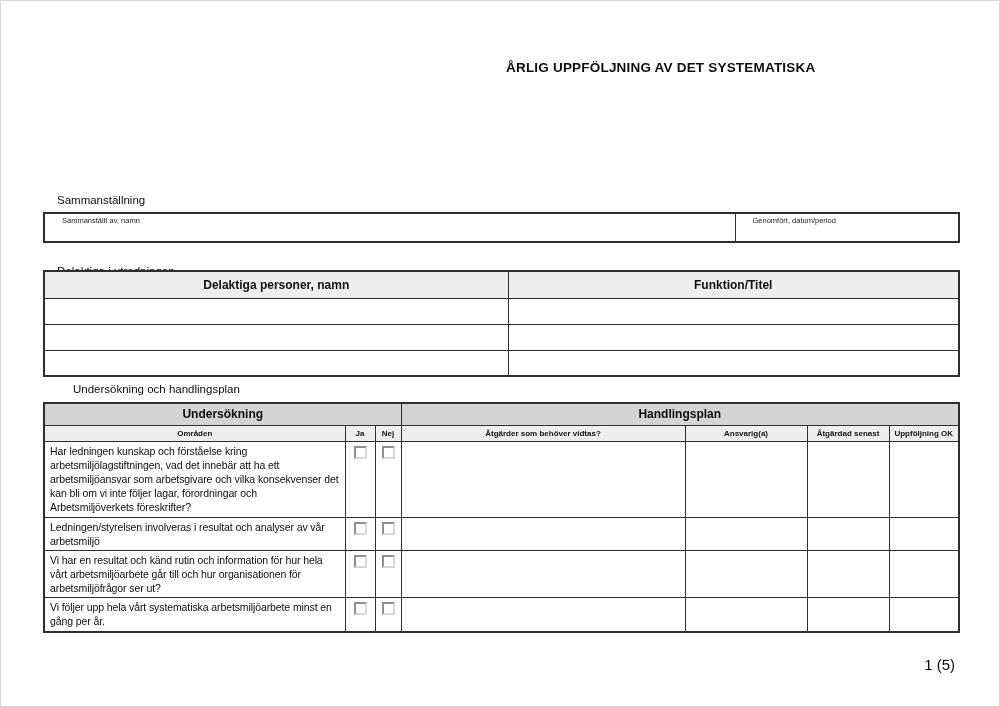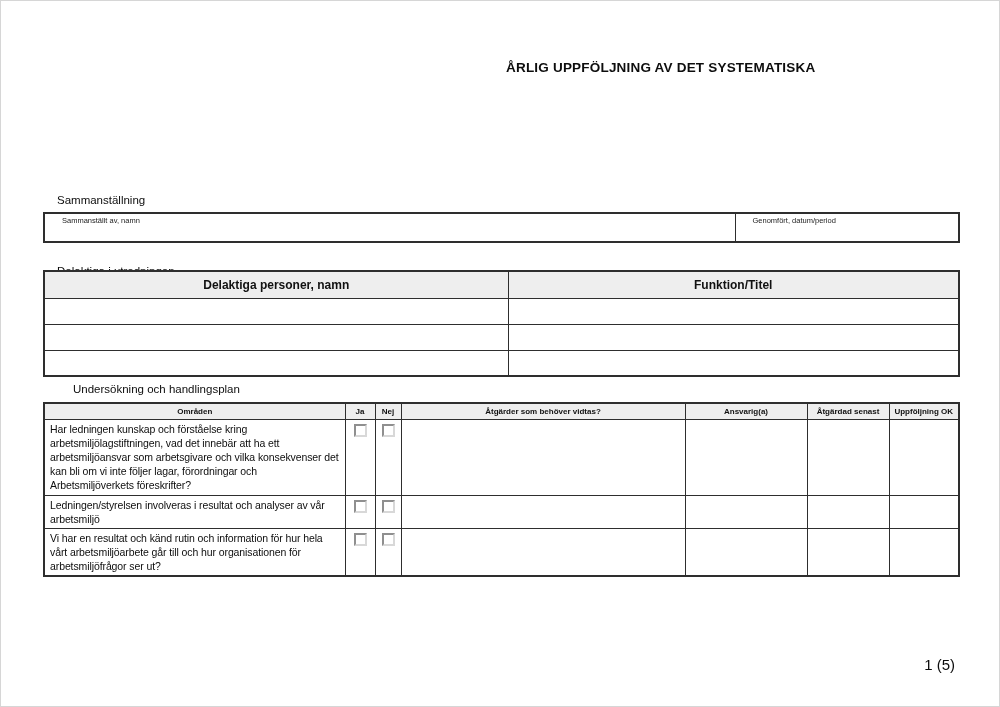--- a/index.html
+++ b/index.html
@@ -193,20 +193,24 @@
     <colgroup>
       <col style="width:301px">
         <col style="width:30px">
         <col style="width:26px">
       <col style="width:284px">
         <col style="width:122px">
         <col style="width:82px">
         <col style="width:70px">
     </colgroup>
     <tbody>
+        <tr>
+      <th class="group-header" colspan="3">Undersökning</th>
+      <th class="group-header" colspan="4">Handlingsplan</th>
+    </tr>
     <tr>
       <th class="col-header">Områden</th>
       <th class="col-header">Ja</th>
       <th class="col-header">Nej</th>
       <th class="col-header">Åtgärder som behöver vidtas?</th>
       <th class="col-header">Ansvarig(a)</th>
       <th class="col-header">Åtgärdad senast</th>
       <th class="col-header">Uppföljning OK</th>
     </tr>
 
@@ -245,18 +249,31 @@
           </td>
       <td class="checkbox-cell">
             <div class="checkbox"></div>
           </td>
       <td></td>
       <td></td>
       <td></td>
       <td></td>
     </tr>
 
+    <tr class="q-row-3">
+      <td class="question-cell">Vi följer upp hela vårt systematiska arbetsmiljöarbete minst en gång per år.</td>
+      <td class="checkbox-cell">
+            <div class="checkbox"></div>
+          </td>
+      <td class="checkbox-cell">
+            <div class="checkbox"></div>
+          </td>
+      <td></td>
+      <td></td>
+      <td></td>
+      <td></td>
+    </tr>
   </tbody>
     </table>
 
   <div class="page-number">1 (5)</div>
 
 </div>
 
 </body></html>

